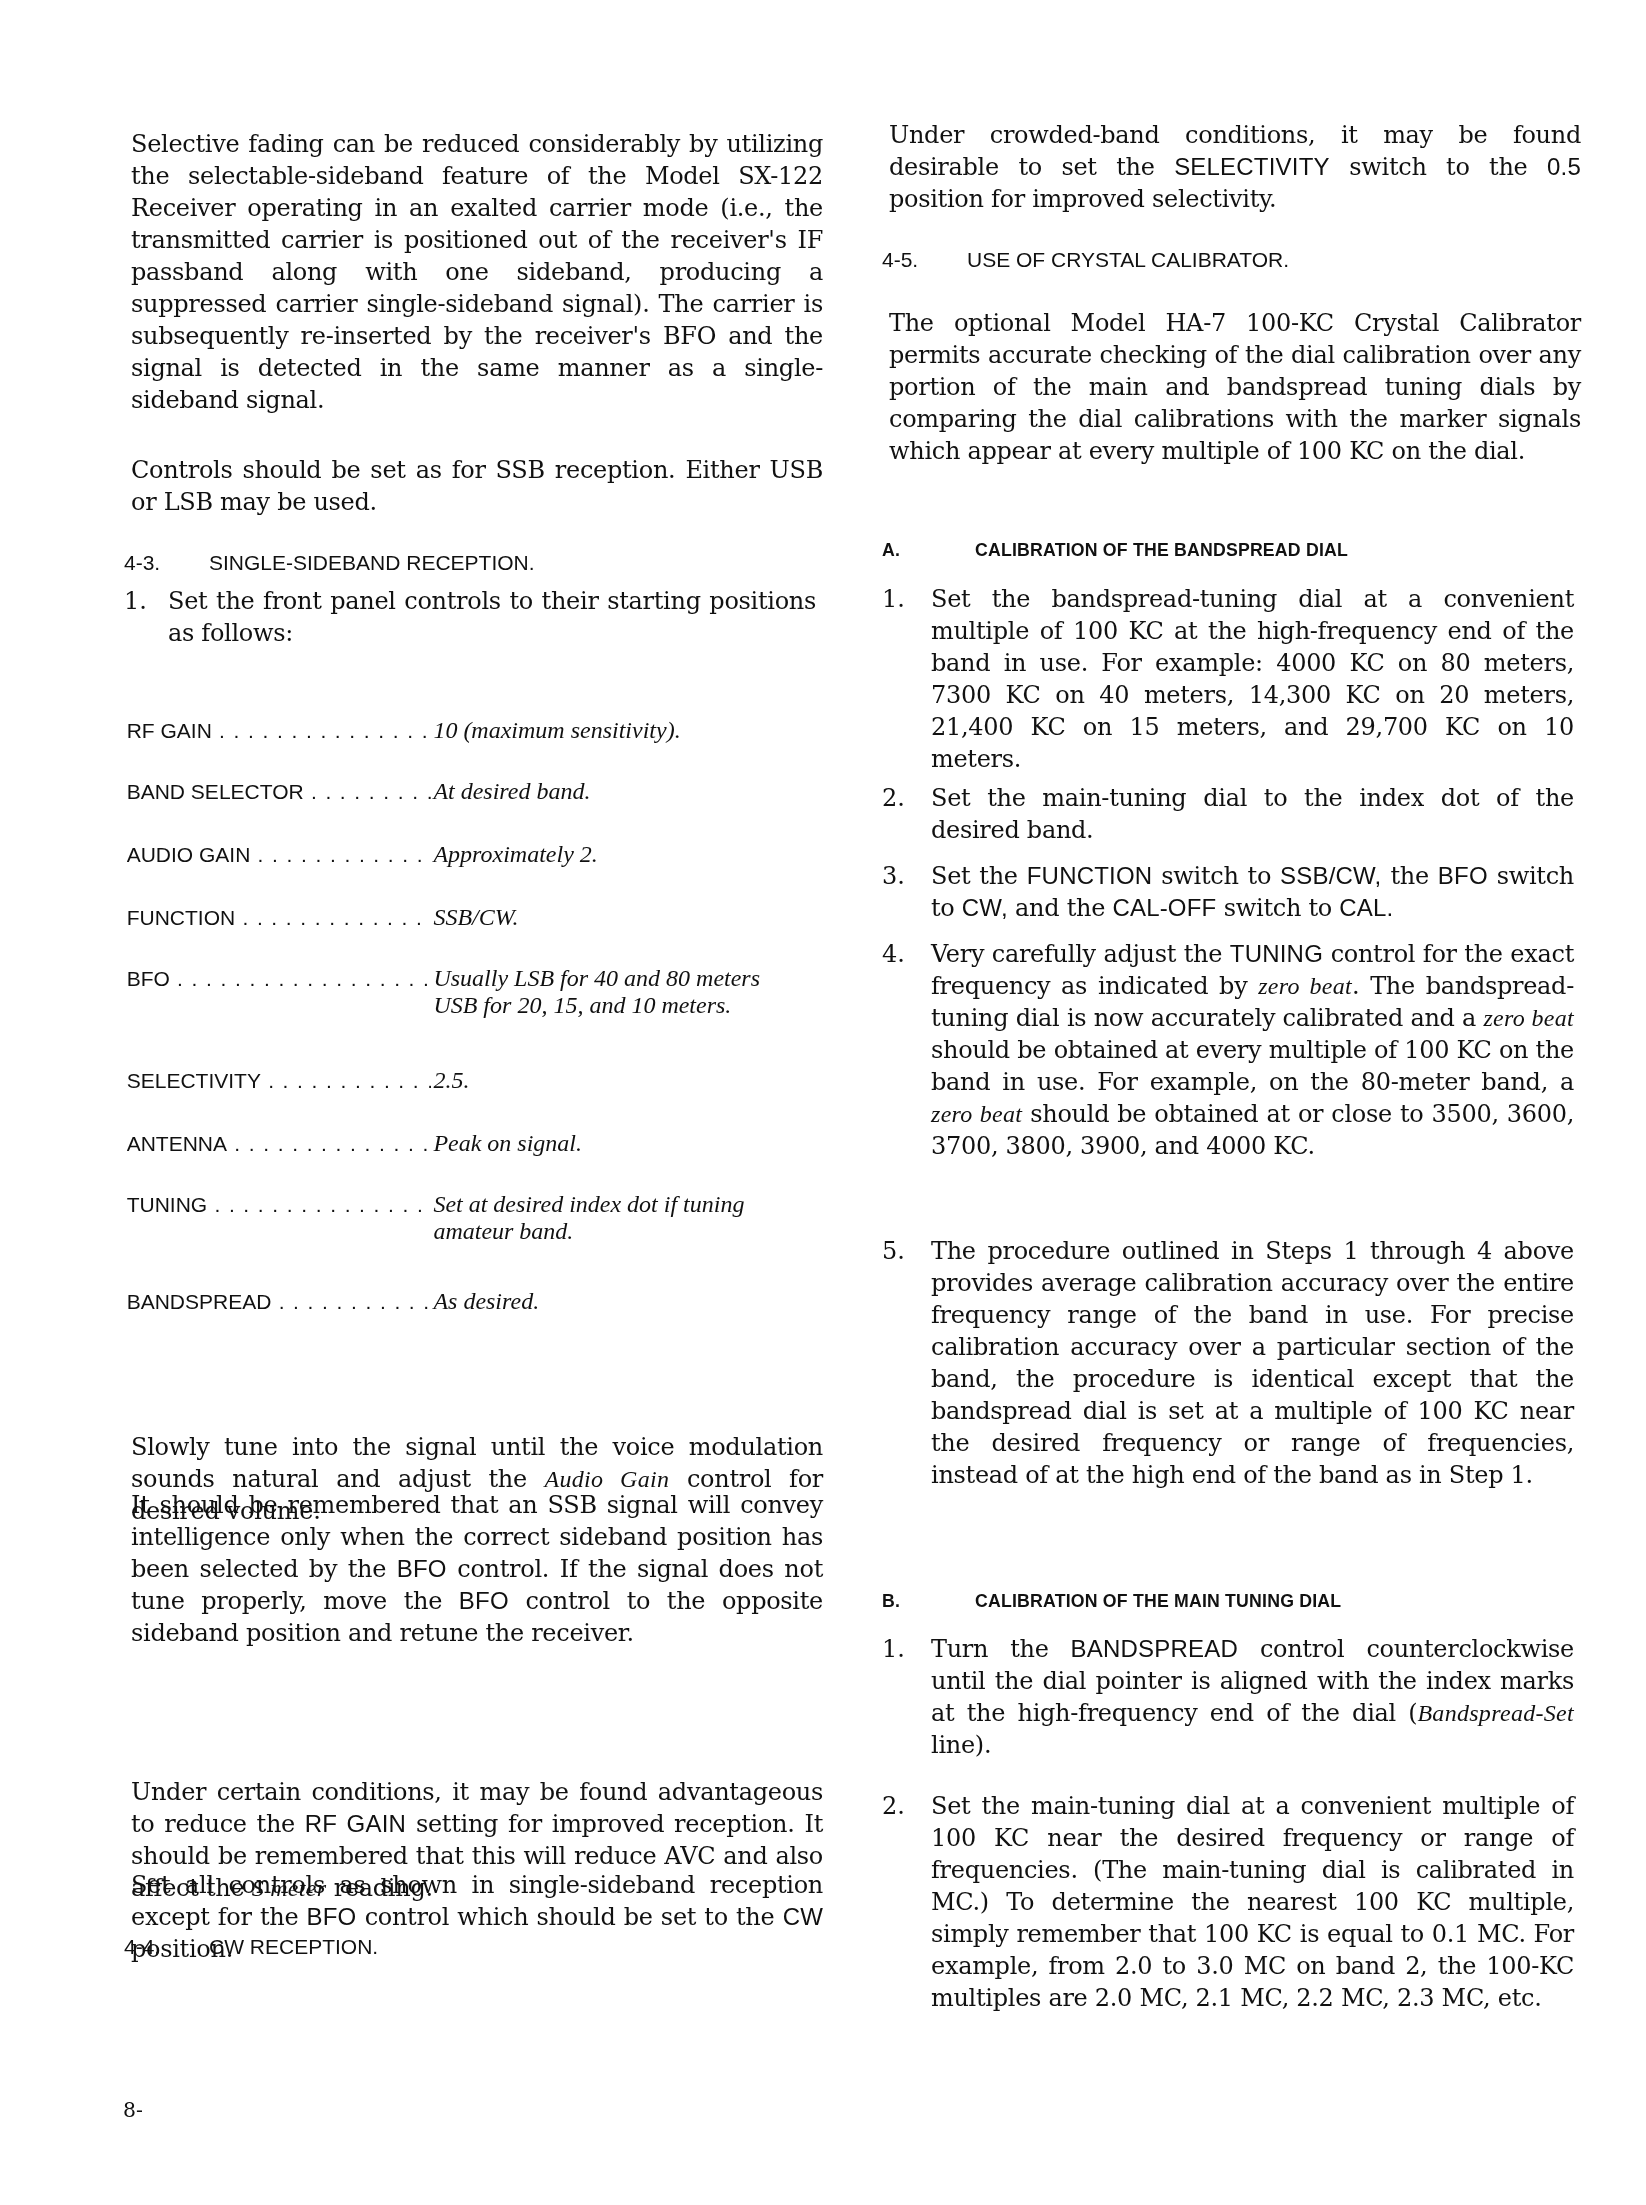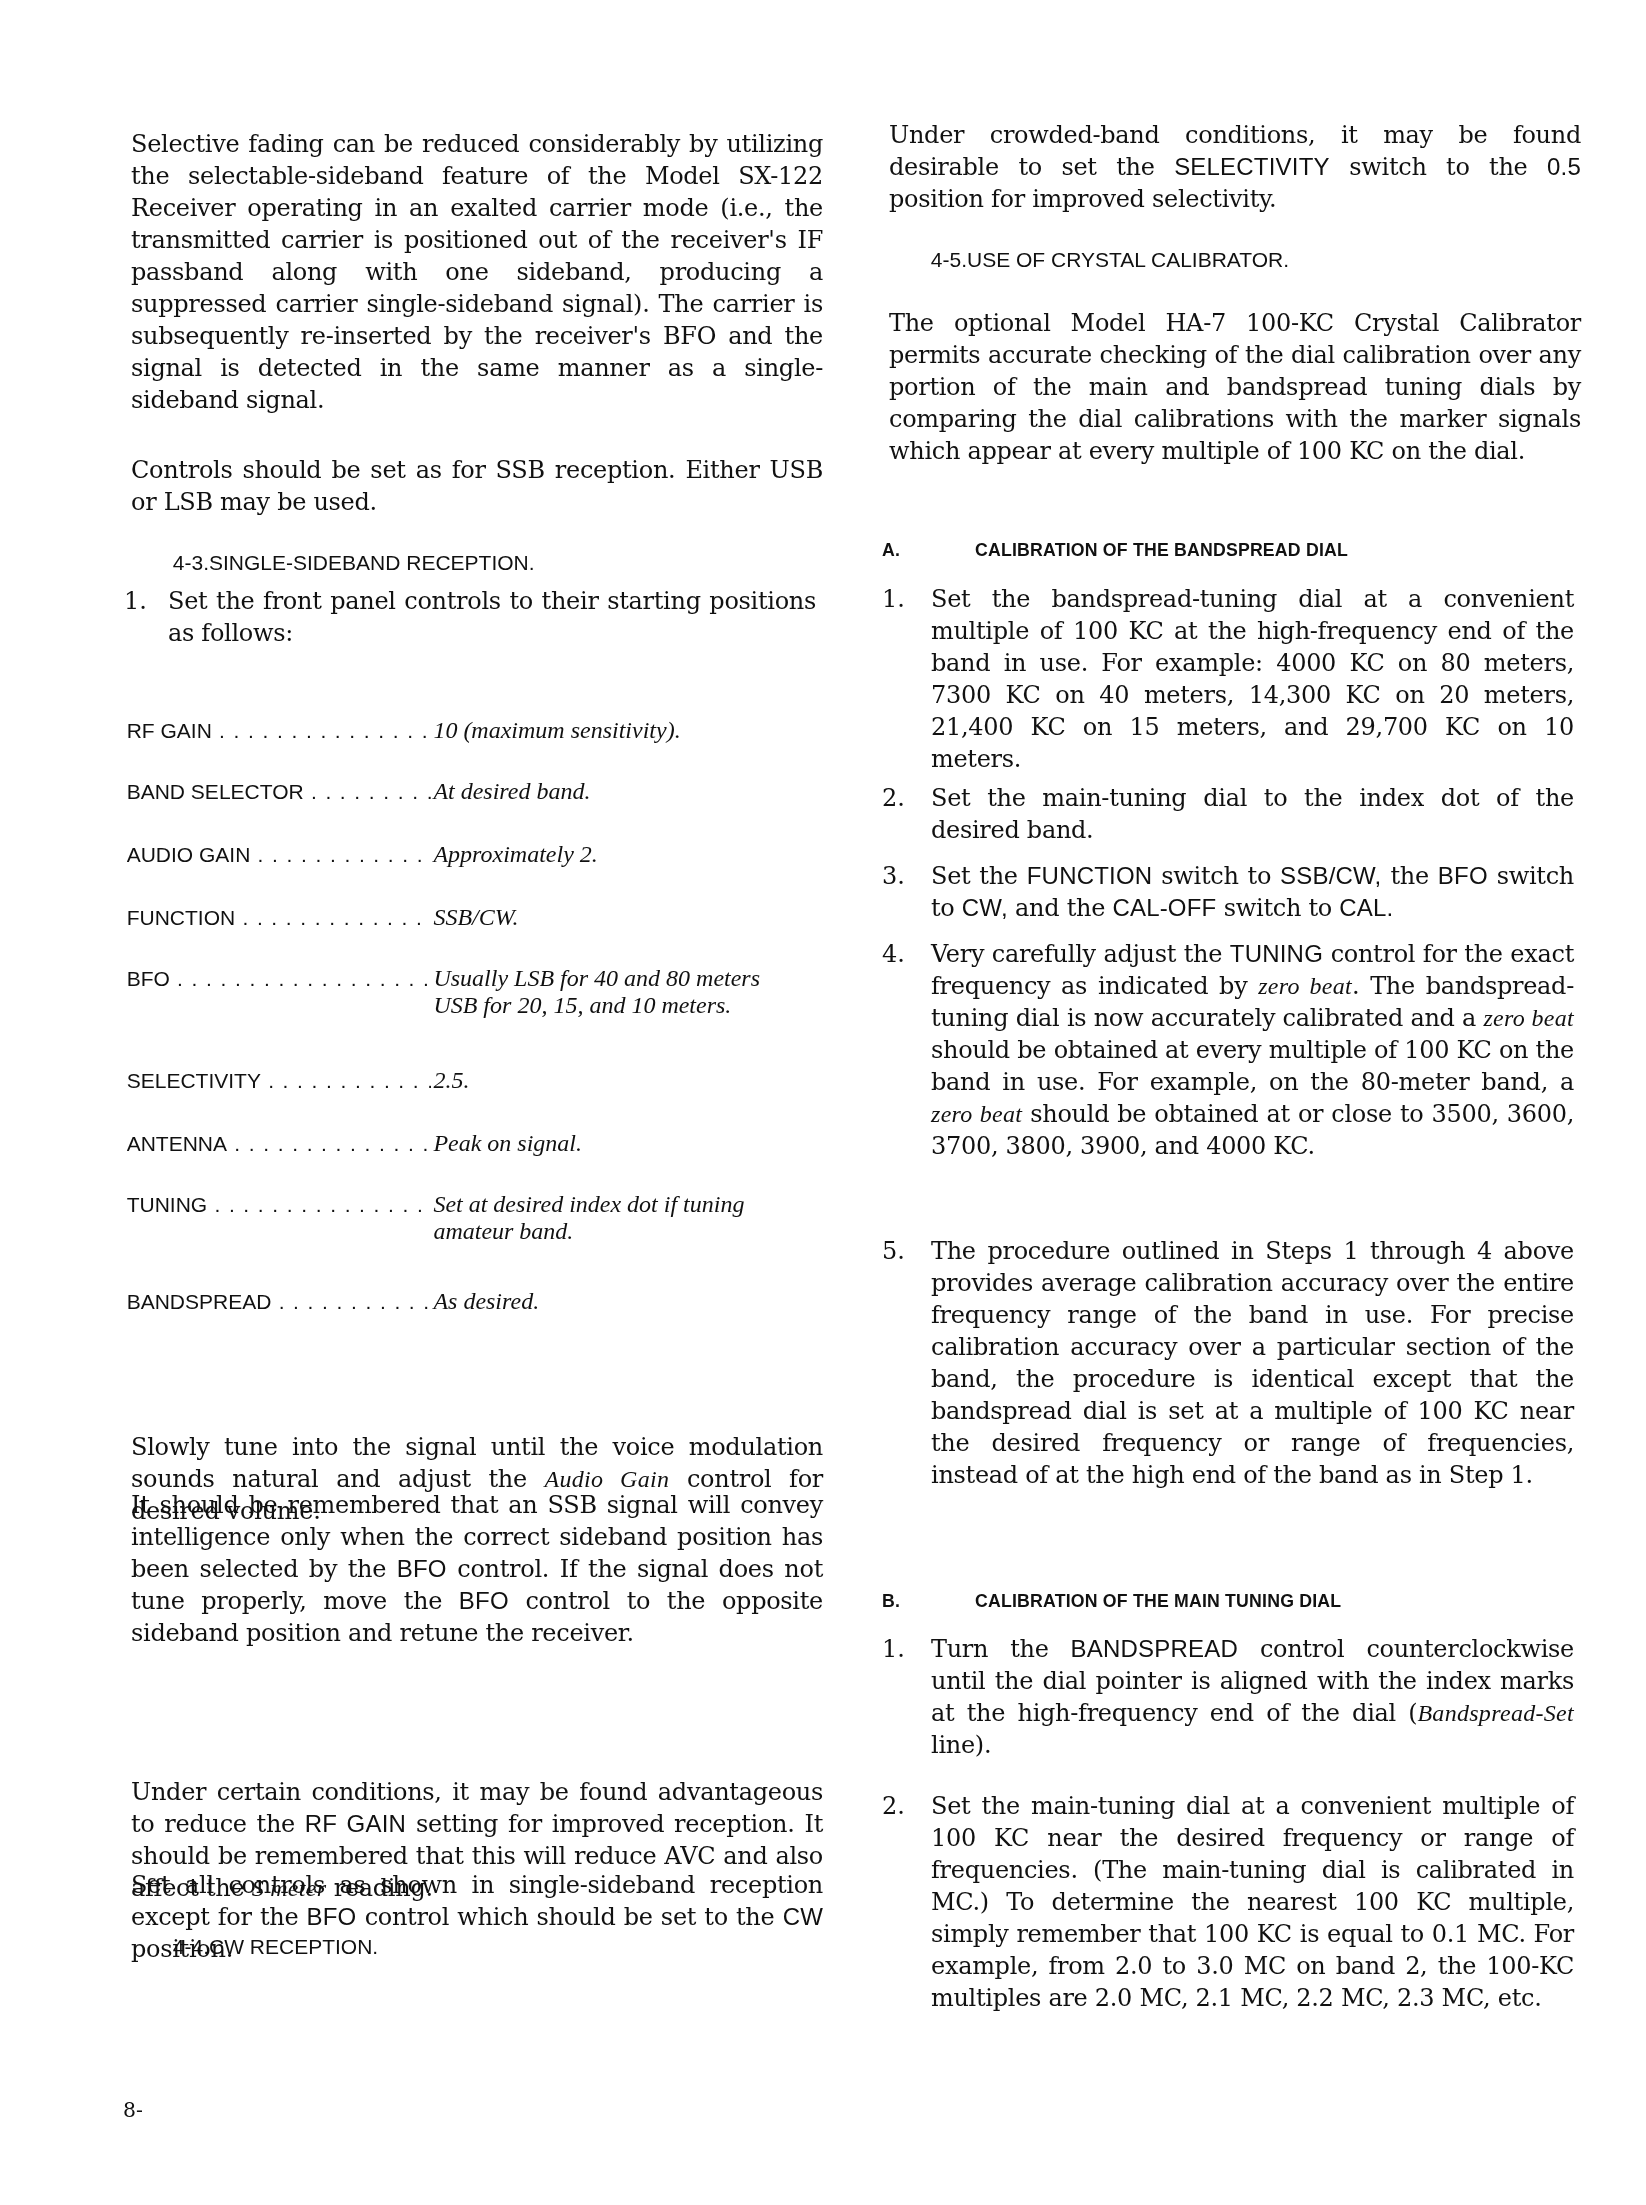--- a/index.html
+++ b/index.html
@@ -14,21 +14,21 @@
     position: absolute; left: 0; width: 100%;
     font-size: 24px; line-height: 32px; text-align: justify;
     letter-spacing: -0.3px; margin: 7px;
   }
   .it { font-family: "Liberation Serif", serif; font-style: italic; letter-spacing: 0.3px; }
   .sc { font-family: "Liberation Sans Narrow", "Liberation Sans", sans-serif; font-weight: normal; letter-spacing: 0.2px; }
   .heading {
     position: absolute; left: 0; font-family: "Liberation Sans", sans-serif;
     font-size: 21px; letter-spacing: 0px; white-space: nowrap;
   }
-  .heading .num { display: inline-block; width: 85px; text-align: right; }
+  .heading .num { display: inline-block; width: 85px; }
   .subhead {
     position: absolute; left: 0; font-family: "Liberation Sans", sans-serif;
     font-weight: bold; font-size: 17.7px; white-space: nowrap; letter-spacing: 0.2px;
   }
   .subhead .num { display: inline-block; width: 93px; }
   .step { position: absolute; left: 0; width: 100%; }
   .step .num {
     position: absolute; left: 0; top: 0; font-size: 24px; line-height: 32px;
   }
   .step .body {

